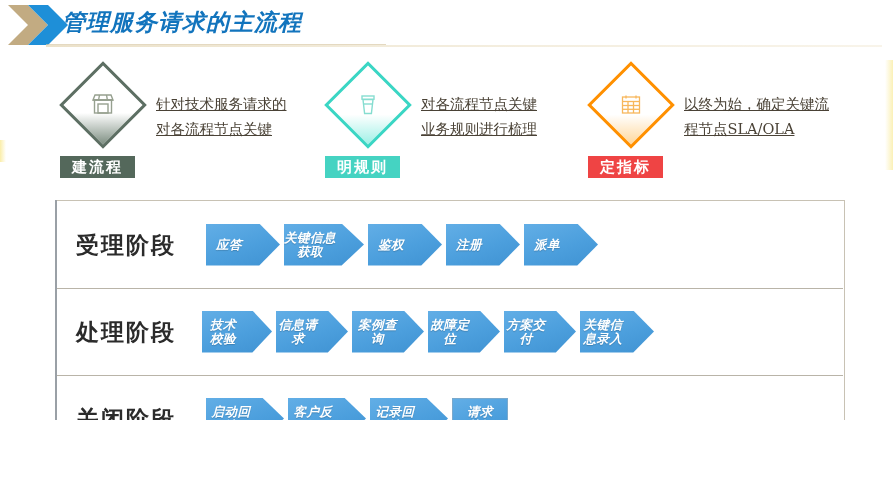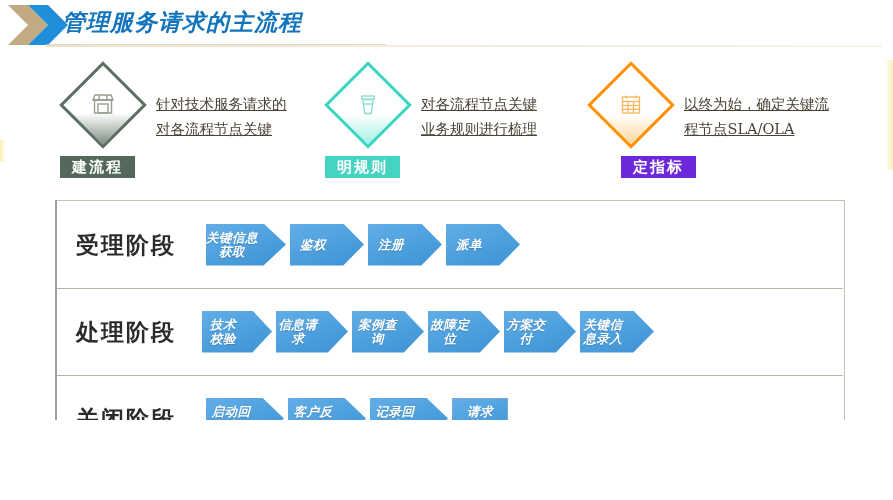--- a/index.html
+++ b/index.html
@@ -318,29 +318,32 @@
             <line x1="7" y1="2.5" x2="7" y2="5.5"></line>
             <line x1="17" y1="2.5" x2="17" y2="5.5"></line>
             <line x1="9" y1="8.5" x2="9" y2="20"></line>
             <line x1="14.5" y1="8.5" x2="14.5" y2="20"></line>
             <line x1="3.5" y1="12.5" x2="20.5" y2="12.5"></line>
             <line x1="3.5" y1="16.3" x2="20.5" y2="16.3"></line>
           </g>
         </svg>
       </div>
     </div>
-    <div class="chip" style="left:0px; top:94px; background:#6d28d9;margin-left:33px;">定指标</div>
+    <div class="chip" style="left:0px; top:94px; background:#ef4444;">定指标</div>
     <div class="caption" style="left:96px; top:30px;">以终为始，确定关键流</div>
     <div class="caption" style="left:96px; top:55px;">程节点SLA/OLA</div>
   </div>
 
   <div class="panel" id="flow-panel">
       <div class="flow-row" style="top: 0px;">
         <div class="stage-label">受理阶段</div>
         <div class="steps" style="left: 150px;">
+          <div class="step arrow" style="width: 74px; margin-right: 4px;">
+            <span class="step-inner">应答</span>
+          </div>
           <div class="step arrow" style="width: 80px; margin-right: 4px;">
             <span class="step-inner">关键信息<br>获取</span>
           </div>
           <div class="step arrow" style="width: 74px; margin-right: 4px;">
             <span class="step-inner">鉴权</span>
           </div>
           <div class="step arrow" style="width: 74px; margin-right: 4px;">
             <span class="step-inner">注册</span>
           </div>
           <div class="step arrow" style="width: 74px; margin-right: 4px;">

